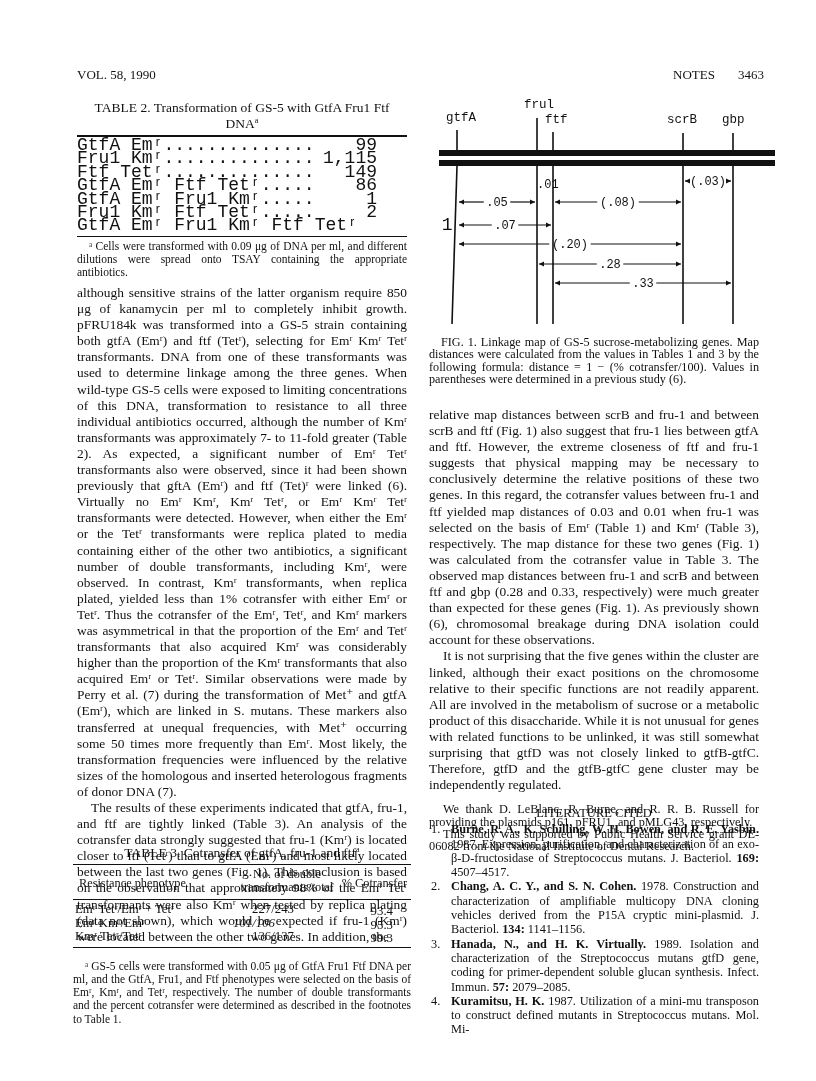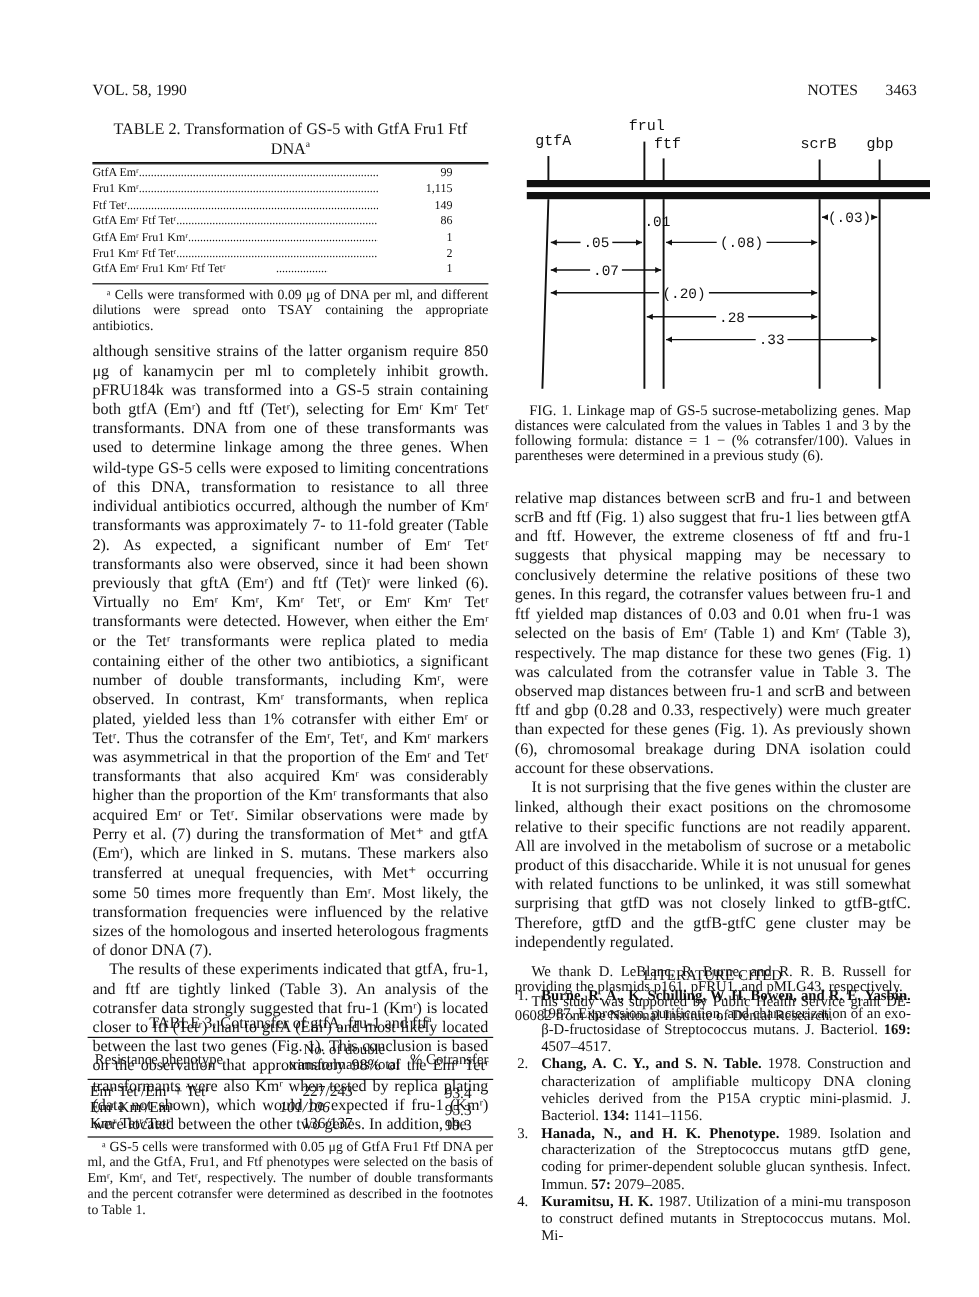--- a/index.html
+++ b/index.html
@@ -25,21 +25,21 @@
 <body>
 
 <div class="abs hdr" style="left:77px;">VOL. 58, 1990</div>
 <div class="abs hdr" style="left:673px;">NOTES</div>
 <div class="abs hdr" style="left:738px;">3463</div>
 
 <div class="abs" style="left:77px; top:100px; width:330px;">
   <div class="tbl-title"><span>TABLE 2. Transformation of GS-5 with GtfA Fru1 Ftf DNA</span><span class="sup">a</span></div>
   <div class="rule-thick" style="margin-top:3px;"></div>
   <div class="rule-thin" style="border-top-width:1.3px;"></div>
-  <div id="t2rows" style="padding-top:2px; font-size:10px; line-height:12.3px;">
+  <div id="t2rows" style="padding-top:2px; font-size:18px; line-height:12.3px;font-family:Liberation Mono, monospace;">
       <div style="display: flex; align-items: baseline; height: 13.4px;">
         <span style="white-space: nowrap;">GtfA Emʳ </span>
         <span class="dots" style="flex: 1 1 0%; width: 0px;">........................................................................................................................</span>
         <span style="width: 62px; text-align: right; padding-right: 30px;">99</span>
       </div>
       <div style="display: flex; align-items: baseline; height: 13.4px;">
         <span style="white-space: nowrap;">Fru1 Kmʳ </span>
         <span class="dots" style="flex: 1 1 0%; width: 0px;">........................................................................................................................</span>
         <span style="width: 62px; text-align: right; padding-right: 30px;">1,115</span>
       </div>
@@ -101,21 +101,21 @@
         <span style="position: absolute; left: 160px; width: 59px; text-align: left; font-style: italic;">101/106</span>
         <span style="position: absolute; right: 18px; top: 2px;">95.3</span>
       </div>
       <div style="position: relative; height: 13.6px;">
         <span style="position: absolute; left: 2px;">Kmʳ Tetʳ/Tetʳ</span>
         <span style="position: absolute; left: 160px; width: 80px; text-align: center;">136/137</span>
         <span style="position: absolute; right: 18px; top: 2px;">99.3</span>
       </div>
     </div>
   <div class="rule-thick" style="margin-top:3px;"></div>
-  <div class="fn" style="margin-top:2px; text-indent:12px;">ᵃ GS-5 cells were transformed with 0.05 μg of GtfA Fru1 Ftf DNA per ml, and the GtfA, Fru1, and Ftf phenotypes were selected on the basis of Emʳ, Kmʳ, and Tetʳ, respectively. The number of double transformants and the percent cotransfer were determined as described in the footnotes to Table 1.</div>
+  <div class="fn" style="margin-top:12px; text-indent:12px;">ᵃ GS-5 cells were transformed with 0.05 μg of GtfA Fru1 Ftf DNA per ml, and the GtfA, Fru1, and Ftf phenotypes were selected on the basis of Emʳ, Kmʳ, and Tetʳ, respectively. The number of double transformants and the percent cotransfer were determined as described in the footnotes to Table 1.</div>
 </div>
 
 <div class="abs" style="left:0; top:0; width:816px; height:330px;">
   <svg id="fig1" width="816" height="330" style="position:absolute; left:0; top:0;">
       <rect x="439" y="150" width="336" height="6" fill="#111"></rect>
       <rect x="439" y="160" width="336" height="6" fill="#111"></rect>
       <text x="446" y="121" font-family="Liberation Mono, DejaVu Sans Mono, monospace" font-size="12.5" fill="#111">gtfA</text>
       <line x1="457" y1="130" x2="457" y2="150" stroke="#111" stroke-width="1.6"></line>
       <line x1="457" y1="166" x2="452" y2="324" stroke="#111" stroke-width="1.6"></line>
       <text x="524" y="108" font-family="Liberation Mono, DejaVu Sans Mono, monospace" font-size="12.5" fill="#111">frul</text>
@@ -175,17 +175,17 @@
   <p class="ind">It is not surprising that the five genes within the cluster are linked, although their exact positions on the chromosome relative to their specific functions are not readily apparent. All are involved in the metabolism of sucrose or a metabolic product of this disaccharide. While it is not unusual for genes with related functions to be unlinked, it was still somewhat surprising that gtfD was not closely linked to gtfB-gtfC. Therefore, gtfD and the gtfB-gtfC gene cluster may be independently regulated.</p>
   <div style="height:10px;"></div>
   <p class="ind fn" style="font-size:12.3px; line-height:12.4px;">We thank D. LeBlanc, R. Burne, and R. R. B. Russell for providing the plasmids p161, pFRU1, and pMLG43, respectively.</p>
   <p class="ind fn" style="font-size:12.3px; line-height:12.4px;">This study was supported by Public Health Service grant DE-06082 from the National Institute of Dental Research.</p>
 </div>
 
 <div class="abs refs" style="left:429px; top:806px; width:330px;">
   <div style="text-align:center; font-size:12.5px; margin-bottom:2px;">LITERATURE CITED</div>
   <div id="refs">
       <div class="ref"><span class="num">1.</span><b>Burne, R. A., K. Schilling, W. H. Bowen, and R. E. Yasbin.</b><span> 1987. Expression, purification, and characterization of an exo-β-D-fructosidase of Streptococcus mutans. J. Bacteriol. </span><b>169:</b><span> 4507–4517.</span></div>
-      <div class="ref"><span class="num">2.</span><b>Chang, A. C. Y., and S. N. Table.</b><span> 1978. Construction and characterization of amplifiable multicopy DNA cloning vehicles derived from the P15A cryptic mini-plasmid. J. Bacteriol. </span><b>134:</b><span> 1141–1156.</span></div>
-      <div class="ref"><span class="num">3.</span><b>Hanada, N., and H. K. Phenotype.</b><span> 1989. Isolation and characterization of the Streptococcus mutans gtfD gene, coding for primer-dependent soluble glucan synthesis. Infect. Immun. </span><b>57:</b><span> 2079–2085.</span></div>
+      <div class="ref"><span class="num">2.</span><b>Chang, A. C. Y., and S. N. Cohen.</b><span> 1978. Construction and characterization of amplifiable multicopy DNA cloning vehicles derived from the P15A cryptic mini-plasmid. J. Bacteriol. </span><b>134:</b><span> 1141–1156.</span></div>
+      <div class="ref"><span class="num">3.</span><b>Hanada, N., and H. K. Virtually.</b><span> 1989. Isolation and characterization of the Streptococcus mutans gtfD gene, coding for primer-dependent soluble glucan synthesis. Infect. Immun. </span><b>57:</b><span> 2079–2085.</span></div>
       <div class="ref"><span class="num">4.</span><b>Kuramitsu, H. K.</b><span> 1987. Utilization of a mini-mu transposon to construct defined mutants in Streptococcus mutans. Mol. Mi-</span><b></b><span></span></div>
     </div>
 </div>
 
 </body></html>

